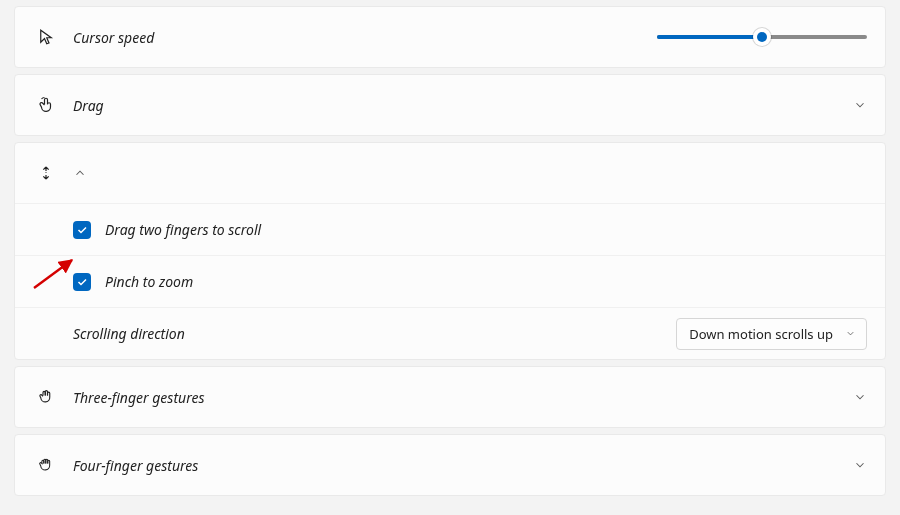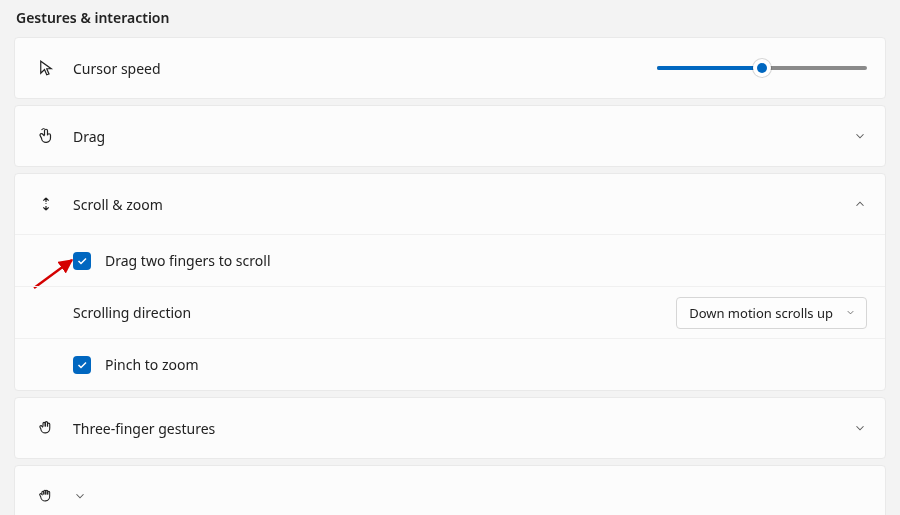--- a/index.html
+++ b/index.html
@@ -43,20 +43,21 @@
   .row .icon-slot {
     width: 26px;
     display: flex;
     justify-content: center;
     margin-right: 14px;
   }
   .row .label {
     flex: 1;
     font-size: 14px;
     color: #222;
+    font-style: italic;
   }
   .chev {
     width: 14px; height: 14px;
     color: #5a5a5a;
     flex-shrink: 0;
   }
   
   .slider-wrap {
     width: 210px;
     display: flex;
@@ -125,21 +126,20 @@
 <svg class="arrow-annot" style="left:30px; top:252px;" width="52" height="40" viewBox="0 0 52 40">
   <defs>
     <marker id="ah" viewBox="0 0 10 10" refX="9" refY="5" markerWidth="6" markerHeight="6" orient="auto">
       <path d="M0,0 L10,5 L0,10 Z" fill="#d40000"></path>
     </marker>
   </defs>
   <line x1="4" y1="36" x2="42" y2="8" stroke="#d40000" stroke-width="2.4" marker-end="url(#ah)"></line>
 </svg>
 
 <div class="page">
-  <div class="section-title">Gestures &amp; interaction</div>
 
   <div class="card">
     <div class="row">
       <span class="icon-slot">
         <svg width="18" height="18" viewBox="0 0 24 24" fill="none" stroke="#222" stroke-width="1.6">
           <path d="M5 3 L5 19 L10 14 L13 21 L16 20 L13 13 L19 13 Z"></path>
         </svg>
       </span>
       <span class="label">Cursor speed</span>
       <div class="slider-wrap">
@@ -169,53 +169,52 @@
 
   <div class="card">
     <div class="row">
       <span class="icon-slot">
         <svg width="16" height="18" viewBox="0 0 24 24" fill="none" stroke="#222" stroke-width="1.8">
           <path d="M12 3 L8 7 M12 3 L16 7 M12 3 V9"></path>
           <path d="M12 21 L8 17 M12 21 L16 17 M12 21 V15"></path>
           <line x1="12" y1="11" x2="12" y2="13" stroke-dasharray="1 2"></line>
         </svg>
       </span>
-      <span class="label">Scroll &amp; zoom</span>
       <svg class="chev" viewBox="0 0 24 24" fill="none" stroke="currentColor" stroke-width="1.8">
           <path d="M6 15l6-6 6 6"></path>
         </svg>
     </div>
 
     <div class="row sub">
       <span class="checkbox">
         <svg viewBox="0 0 24 24" fill="none" stroke-width="3">
             <path d="M5 12l5 5L20 7"></path>
           </svg>
       </span>
       <span class="label">Drag two fingers to scroll</span>
+    </div>
+
+    <div class="row sub">
+      <span class="checkbox">
+        <svg viewBox="0 0 24 24" fill="none" stroke-width="3">
+            <path d="M5 12l5 5L20 7"></path>
+          </svg>
+      </span>
+      <span class="label">Pinch to zoom</span>
     </div>
 
     <div class="row sub">
       <span class="label">Scrolling direction</span>
       <div class="dropdown">
         <span>Down motion scrolls up</span>
         <svg class="chev" viewBox="0 0 24 24" fill="none" stroke="currentColor" stroke-width="1.8">
             <path d="M6 9l6 6 6-6"></path>
           </svg>
       </div>
     </div>
-
-    <div class="row sub">
-      <span class="checkbox">
-        <svg viewBox="0 0 24 24" fill="none" stroke-width="3">
-            <path d="M5 12l5 5L20 7"></path>
-          </svg>
-      </span>
-      <span class="label">Pinch to zoom</span>
-    </div>
   </div>
 
   <div class="card">
     <div class="row">
       <span class="icon-slot">
         <svg width="18" height="18" viewBox="0 0 24 24" fill="none" stroke="#222" stroke-width="1.5">
           <path d="M8 10 V6 a1.5 1.5 0 0 1 3 0 V10"></path>
           <path d="M11 10 V5 a1.5 1.5 0 0 1 3 0 V10"></path>
           <path d="M14 10 V7 a1.5 1.5 0 0 1 3 0 V12 a6 6 0 0 1 -12 1 l-1 -2 a1.5 1.5 0 0 1 2 -2 l2 2"></path>
         </svg>
@@ -230,19 +229,20 @@
   <div class="card">
     <div class="row">
       <span class="icon-slot">
         <svg width="18" height="18" viewBox="0 0 24 24" fill="none" stroke="#222" stroke-width="1.4">
           <path d="M6.5 10 V7 a1.3 1.3 0 0 1 2.6 0 V10"></path>
           <path d="M9.1 10 V5.5 a1.3 1.3 0 0 1 2.6 0 V10"></path>
           <path d="M11.7 10 V5.5 a1.3 1.3 0 0 1 2.6 0 V10"></path>
           <path d="M14.3 10 V7 a1.3 1.3 0 0 1 2.6 0 V12 a6 6 0 0 1 -12 1 l-1 -2 a1.3 1.3 0 0 1 2 -1.7 l1.6 1.7"></path>
         </svg>
       </span>
+      <span class="label">Four-finger gestures</span>
       <svg class="chev" viewBox="0 0 24 24" fill="none" stroke="currentColor" stroke-width="1.8">
           <path d="M6 9l6 6 6-6"></path>
         </svg>
     </div>
   </div>
 
 </div>
 
 </body></html>

